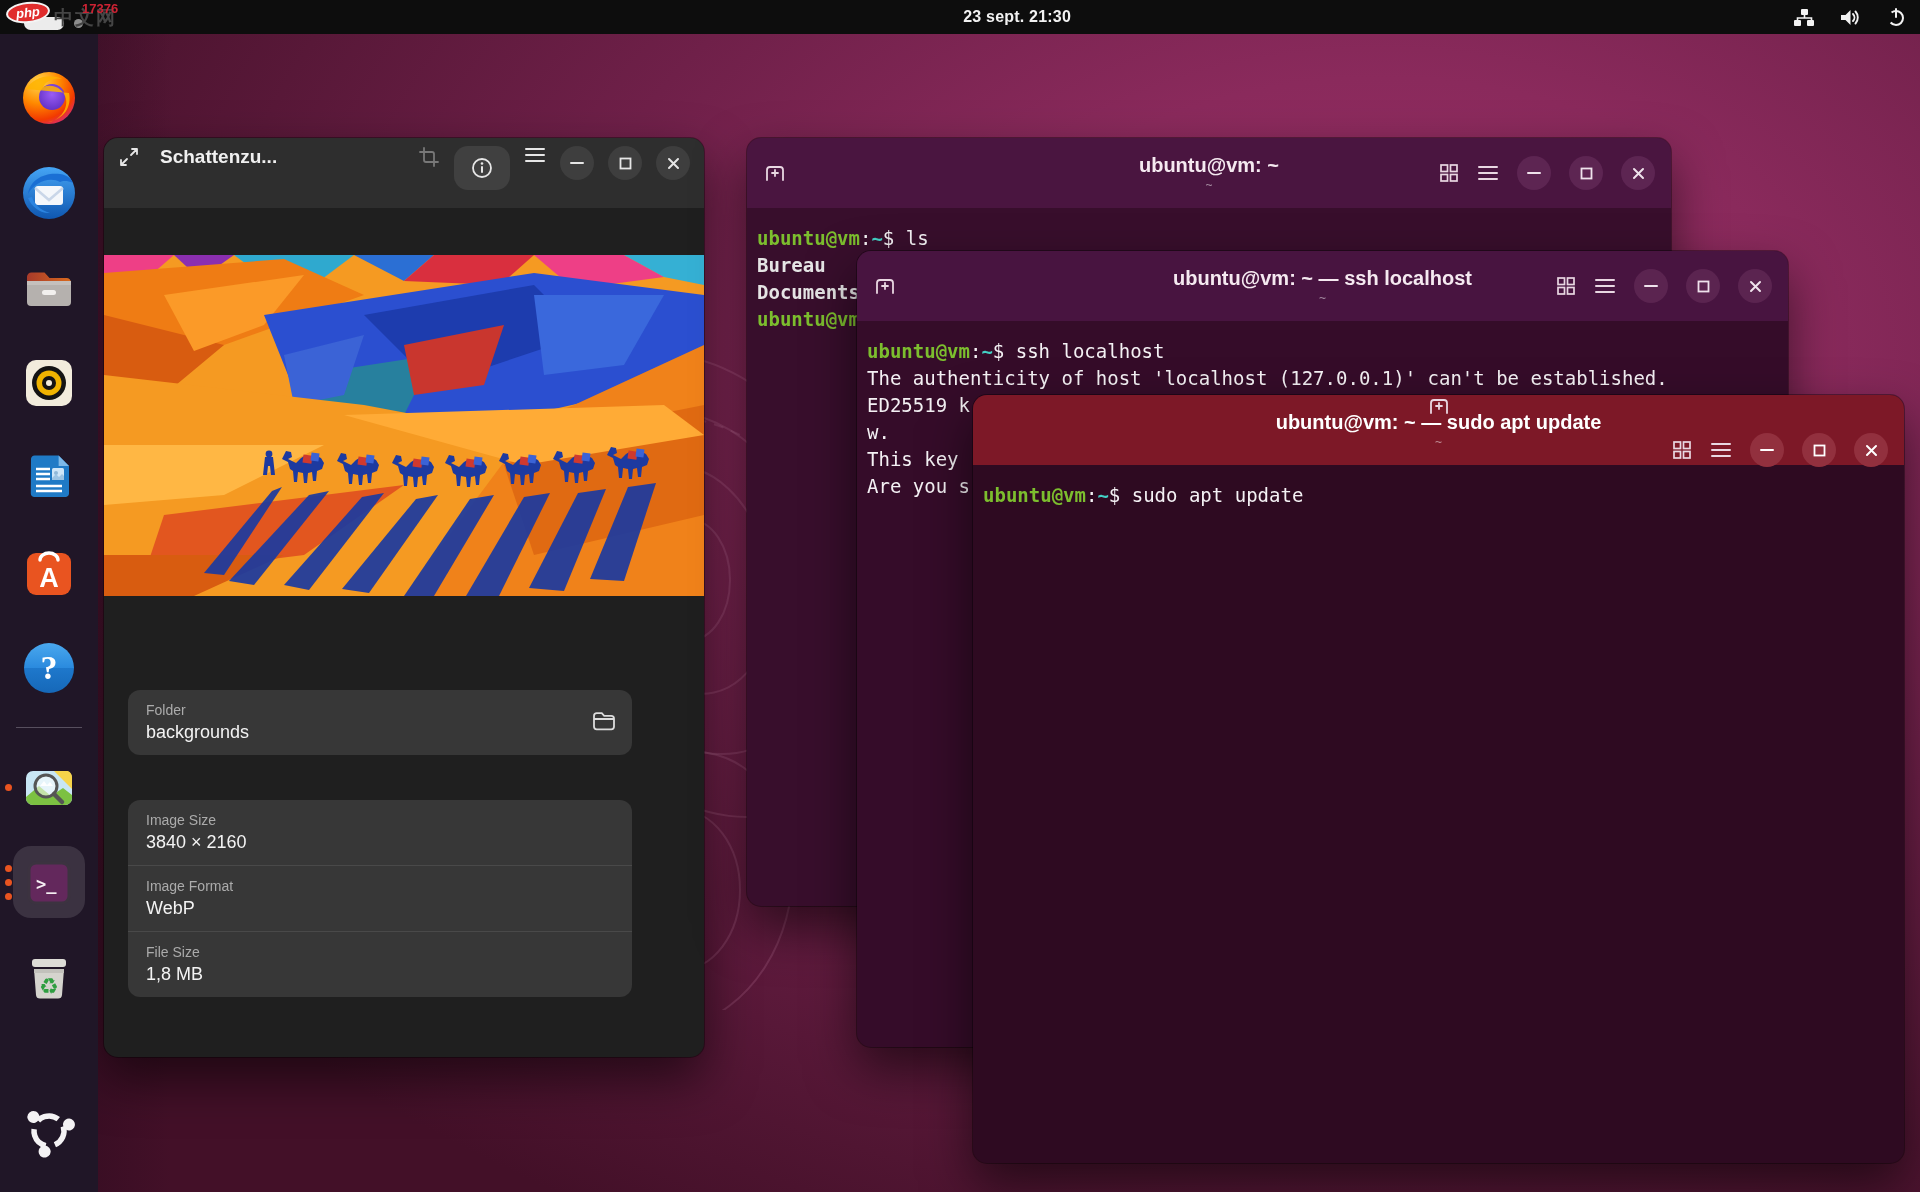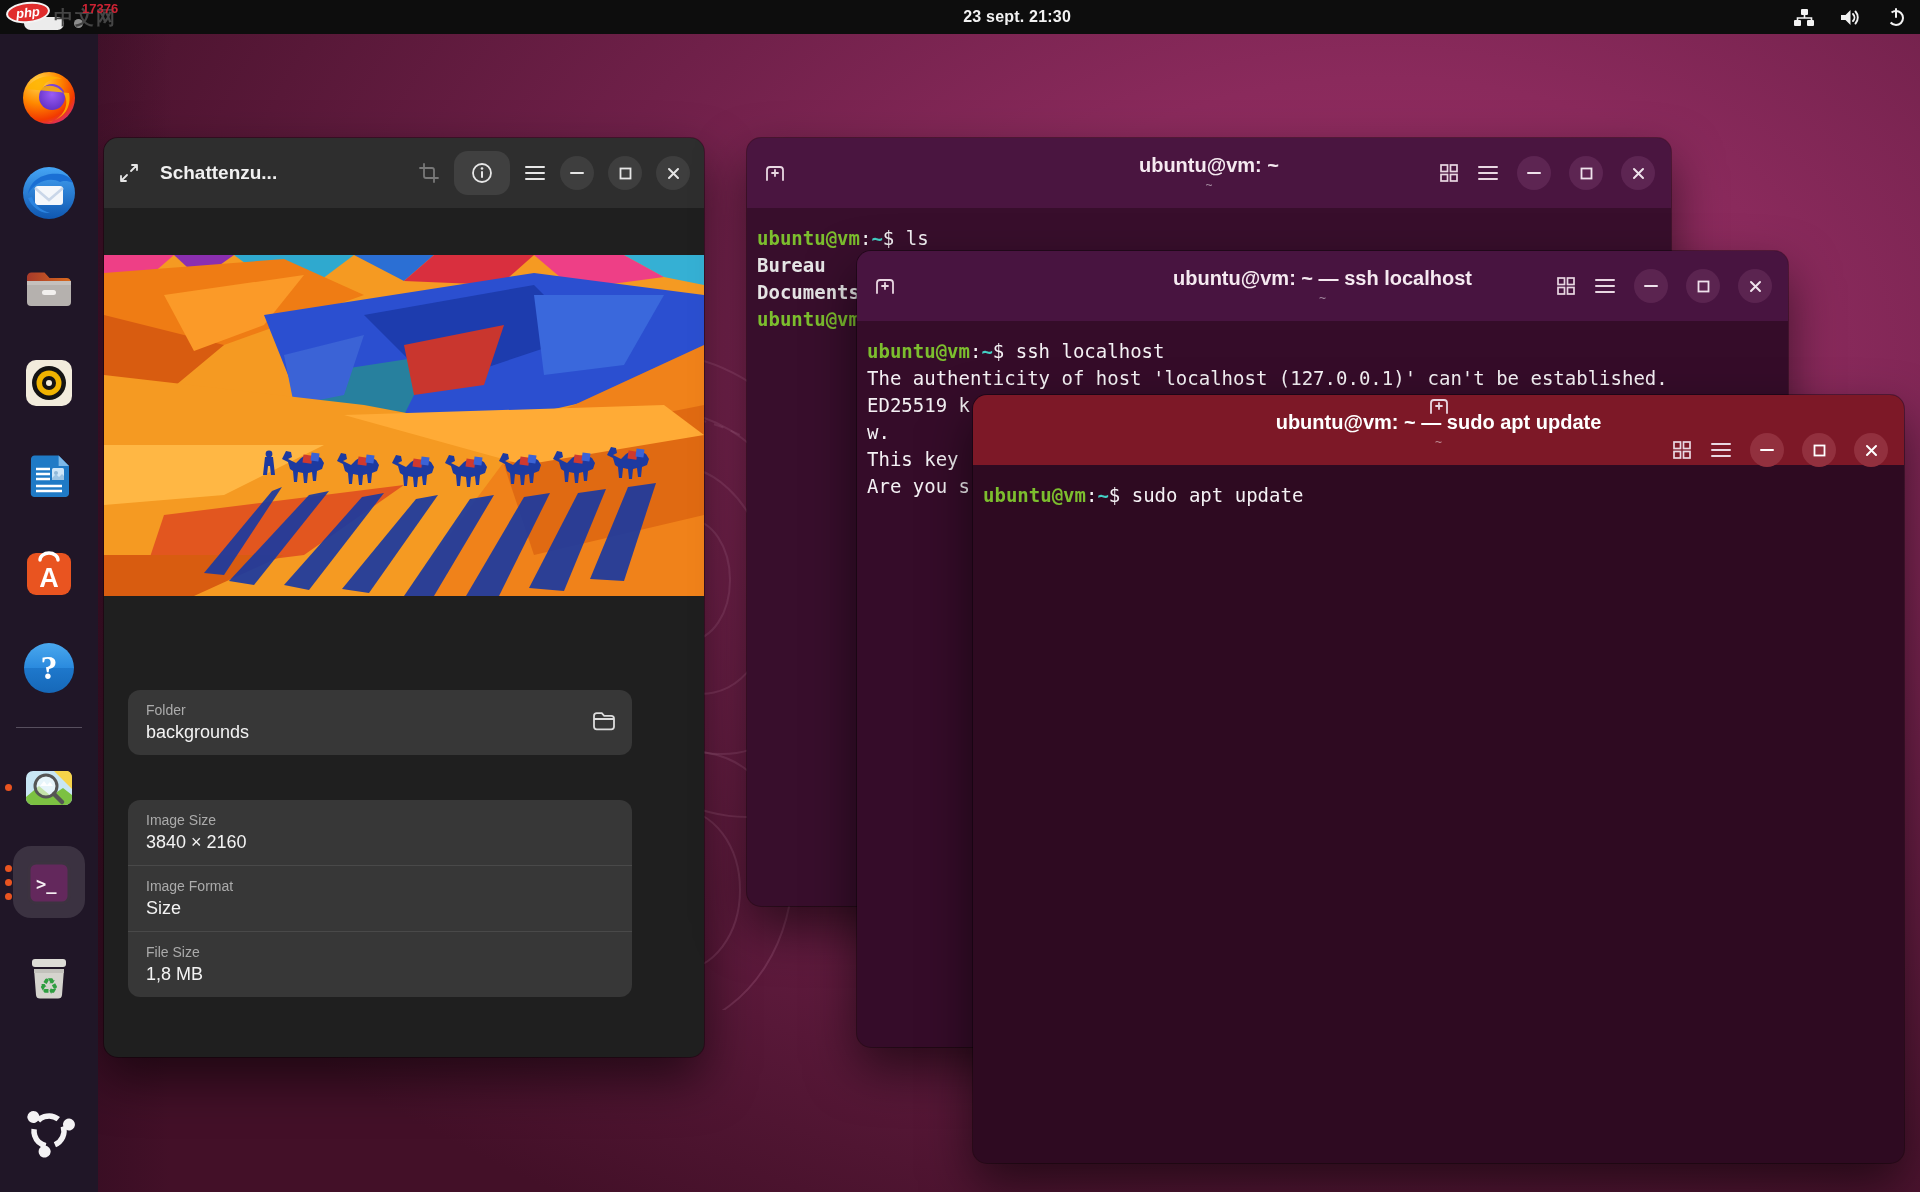--- a/index.html
+++ b/index.html
@@ -51,21 +51,21 @@
   .dock-bottom { margin-top:auto; margin-bottom:14px; }
 
   
   .window { position:absolute; border-radius:14px; box-shadow:0 22px 50px rgba(0,0,0,.55), 0 0 0 1px rgba(0,0,0,.35); overflow:hidden; }
   .circle-btn {
     width:34px; height:34px; border-radius:50%; display:flex; align-items:center; justify-content:center; flex:0 0 auto;
   }
 
   
   .viewer { left:104px; top:138px; width:600px; height:919px; background:#1f1f1f; z-index:10; }
-  .viewer-header { height:70px; background:#2e2e2e; display:flex; align-items:center; padding:17px 14px; gap:14px; }
+  .viewer-header { height:70px; background:#2e2e2e; display:flex; align-items:flex-start; padding:8px 14px; gap:14px; }
   .viewer-title { color:#f0f0f0; font-size:19px; font-weight:700; margin-left:6px; }
   .vh-spacer { flex:1; }
   .icon-dim { opacity:.4; }
   .info-pill { width:56px; height:44px; background:#404040; border-radius:14px; display:flex; align-items:center; justify-content:center; }
   .viewer .circle-btn { background:#3e3e3e; }
   .viewer-img { position:absolute; left:0; top:117px; width:600px; height:341px; }
   .props { position:absolute; left:24px; width:504px; }
   .card { background:#373737; border-radius:12px; }
   .prop-row { padding:12px 18px; position:relative; }
   .prop-row + .prop-row { border-top:1px solid rgba(255,255,255,.09); }
@@ -424,21 +424,21 @@
     </div>
   </div>
 
   <div class="props card" style="top:662px;">
     <div class="prop-row">
       <div class="prop-label">Image Size</div>
       <div class="prop-value">3840 × 2160</div>
     </div>
     <div class="prop-row">
       <div class="prop-label">Image Format</div>
-      <div class="prop-value">Size</div>
+      <div class="prop-value">WebP</div>
     </div>
     <div class="prop-row">
       <div class="prop-label">File Size</div>
       <div class="prop-value">1,8 MB</div>
     </div>
   </div>
 </div>
 
 <div class="window term1">
   <div class="term-header">

